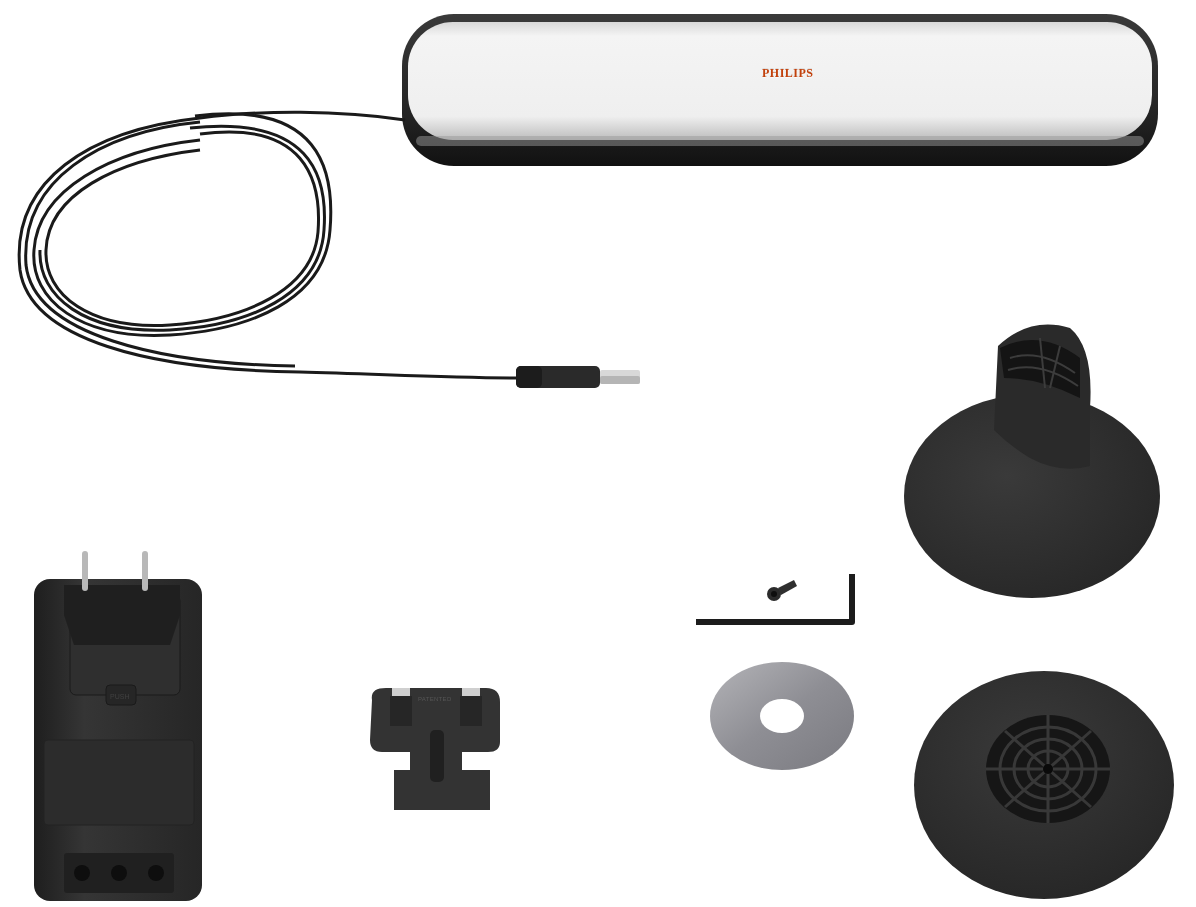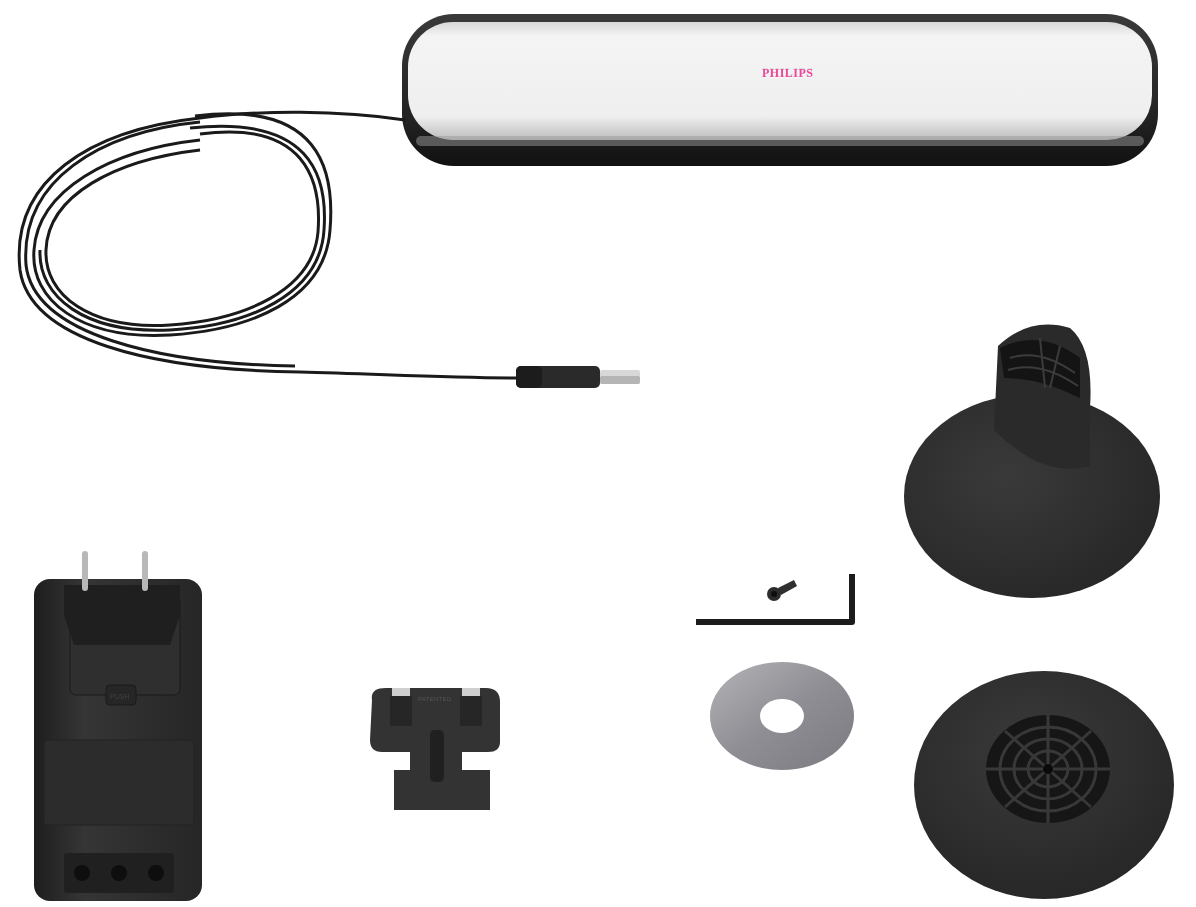--- a/index.html
+++ b/index.html
@@ -1,19 +1,19 @@
 <!DOCTYPE html>
 <html><head>
 <meta charset="utf-8">
 <style>
   html, body { margin:0; padding:0; background:#ffffff; }
   body { width:1196px; height:907px; position:relative; overflow:hidden; font-family:"Liberation Sans", sans-serif; }
   .abs { position:absolute; }
   svg { display:block; }
-  .logo-text { position:absolute; left:762px; top:66px; font-size:12px; color:#ec4899; letter-spacing:0.5px; font-weight:bold;
+  .logo-text { position:absolute; left:762px; top:66px; font-size:12px; color:#c2410c; letter-spacing:0.5px; font-weight:bold;
     text-shadow: 0 1px 0 #fafafa, 0 -1px 0 #dcdcdc; font-family:"Liberation Serif", serif; }
   .push-text { position:absolute; left:110px; top:693px; font-size:7px; color:#404040; font-family:"Liberation Sans", sans-serif; }
   .uk-text { position:absolute; left:418px; top:696px; font-size:6px; color:#555; letter-spacing:0.3px; font-family:"Liberation Sans", sans-serif; }
 </style>
 </head>
 <body>
 
 <div class="abs" style="left:396px;top:10px;">
   <svg width="770" height="160" viewBox="0 0 770 160">
     <defs>

